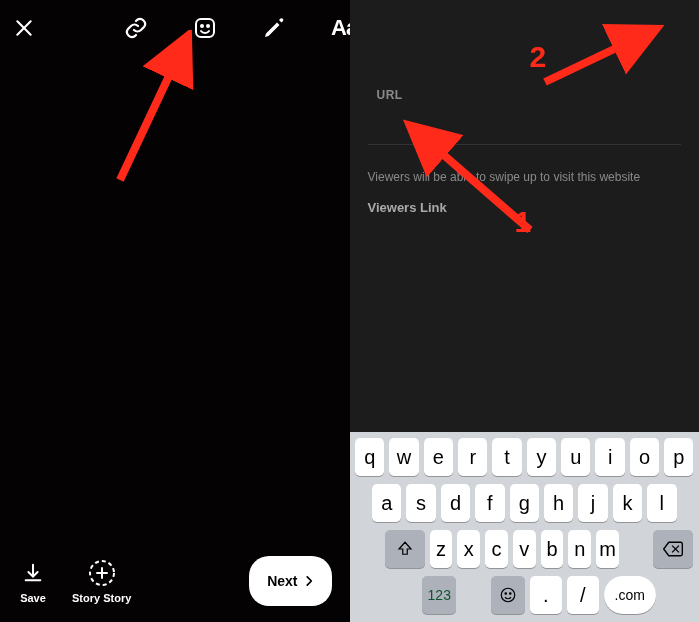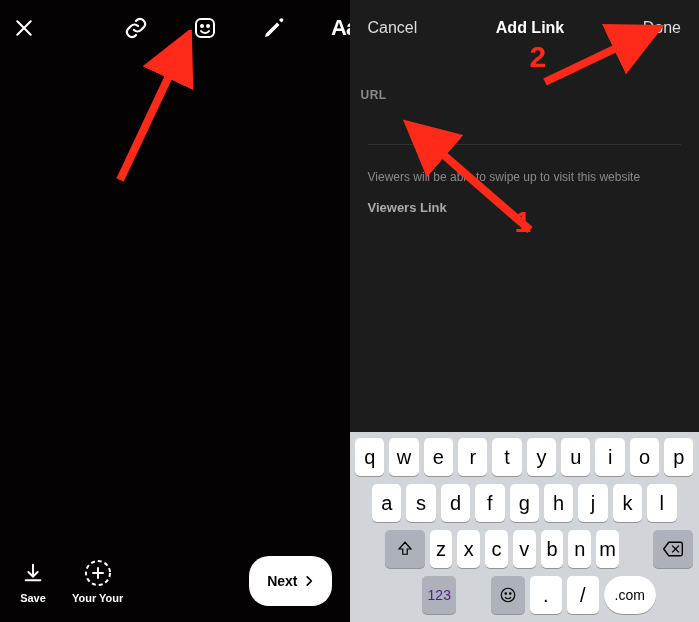--- a/index.html
+++ b/index.html
@@ -85,21 +85,21 @@
     justify-content: space-between;
     padding: 0 18px;
     font-size: 16px;
   }
   .right-header .title { font-weight: 600; }
   .right-header .cancel, .right-header .done { font-weight: 400; color: #ddd; }
   .right-header .done { font-weight: 400; }
   
   .url-label {
     position: absolute;
-    top: 88px; left: 11px;
+    top: 88px; left: 27px;
     font-size: 12px; color: #8a8a8a; font-weight: 600; letter-spacing: 0.5px;
   }
   .url-input {
     position: absolute;
     top: 105px; left: 18px; right: 18px;
     height: 40px;
     background: transparent;
     border: none;
     border-bottom: 1px solid #333;
     color: #fff;
@@ -134,21 +134,21 @@
     display: flex;
     align-items: center;
     justify-content: center;
     font-size: 20px;
     box-shadow: 0 1px 0 rgba(0,0,0,0.3);
     flex: 1;
   }
   .row2 { padding: 0 17px; }
   .key-special {
     background: #acb1ba;
-    color: #4c1d95;
+    color: #14532d;
     font-size: 14px;
     margin-left: 32px;
   }
   .key-shift, .key-del { flex: 0 0 40px; }
   .key-123, .key-emoji { flex: 0 0 34px; font-size: 14px; }
   .key-dot, .key-slash { flex: 0 0 32px; }
   .key-com { flex: 0 0 52px; font-size: 14px; border-radius: 19px; }
   .key-return { flex: 0 0 70px; font-size: 14px; }
   .row3 { }
   
@@ -207,46 +207,41 @@
       <div class="label">Save</div>
     </div>
     <div class="bottom-item">
       <div class="icon-circ">
         <svg width="28" height="28" viewBox="0 0 28 28" fill="none" stroke="#fff" stroke-width="2">
             <circle cx="14" cy="14" r="12" stroke-dasharray="4 3"></circle>
             <line x1="14" y1="9" x2="14" y2="19" stroke-linecap="round"></line>
             <line x1="9" y1="14" x2="19" y2="14" stroke-linecap="round"></line>
           </svg>
       </div>
-      <div class="label">Your Your</div>
+      <div class="label">Story Story</div>
     </div>
     <div class="next-btn">
       <span>Next</span>
       <svg width="14" height="14" viewBox="0 0 24 24" fill="none" stroke="#000" stroke-width="3" stroke-linecap="round" stroke-linejoin="round">
           <polyline points="9 5 16 12 9 19"></polyline>
         </svg>
     </div>
   </div>
 
   <svg class="arrow" style="left:110px; top:30px;" width="100" height="160" viewBox="0 0 100 160">
     <defs>
         <marker id="ah1" markerWidth="7" markerHeight="7" refX="5" refY="3.5" orient="auto">
           <polygon points="0 0, 7 3.5, 0 7" fill="#ff2a1a"></polygon>
         </marker>
       </defs>
     <line x1="10" y1="150" x2="75" y2="12" stroke="#ff2a1a" stroke-width="8" marker-end="url(#ah1)"></line>
   </svg>
 </div>
 
 <div class="panel-right">
-  <div class="right-header">
-    <div class="cancel">Cancel</div>
-    <div class="title">Add Link</div>
-    <div class="done">Done</div>
-  </div>
 
   <div class="url-label">URL</div>
   <input class="url-input" value="" style="">
 
   <div class="info-text">Viewers will be able to swipe up to visit this website</div>
   <div class="preview-link">Viewers Link</div>
 
   <div class="keyboard">
     <div class="kb-row">
       <div class="key">q</div>

